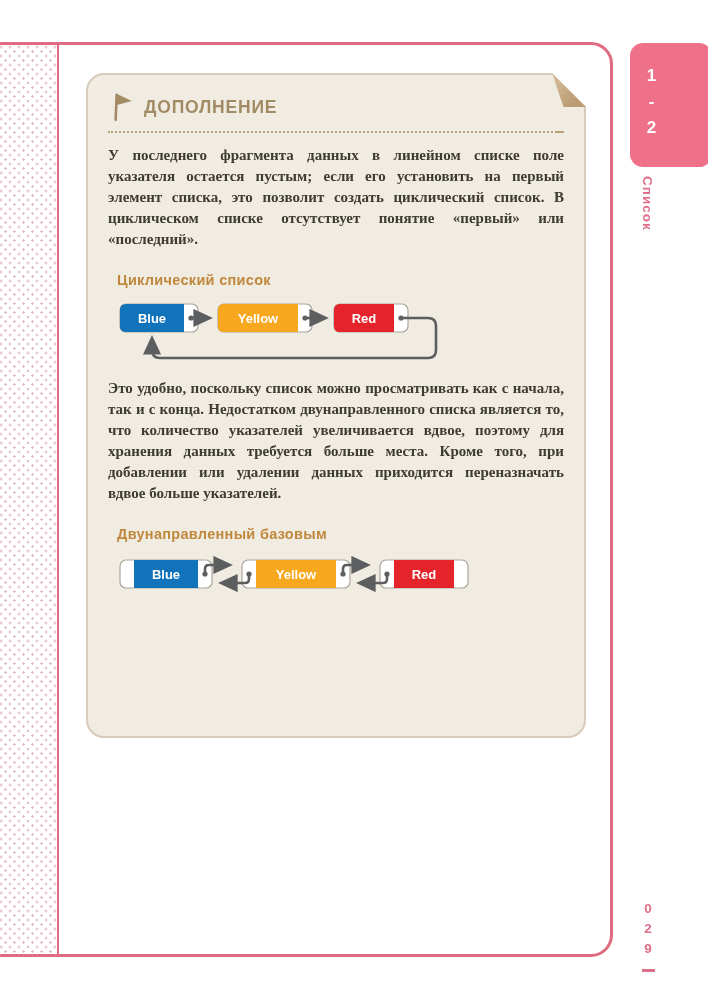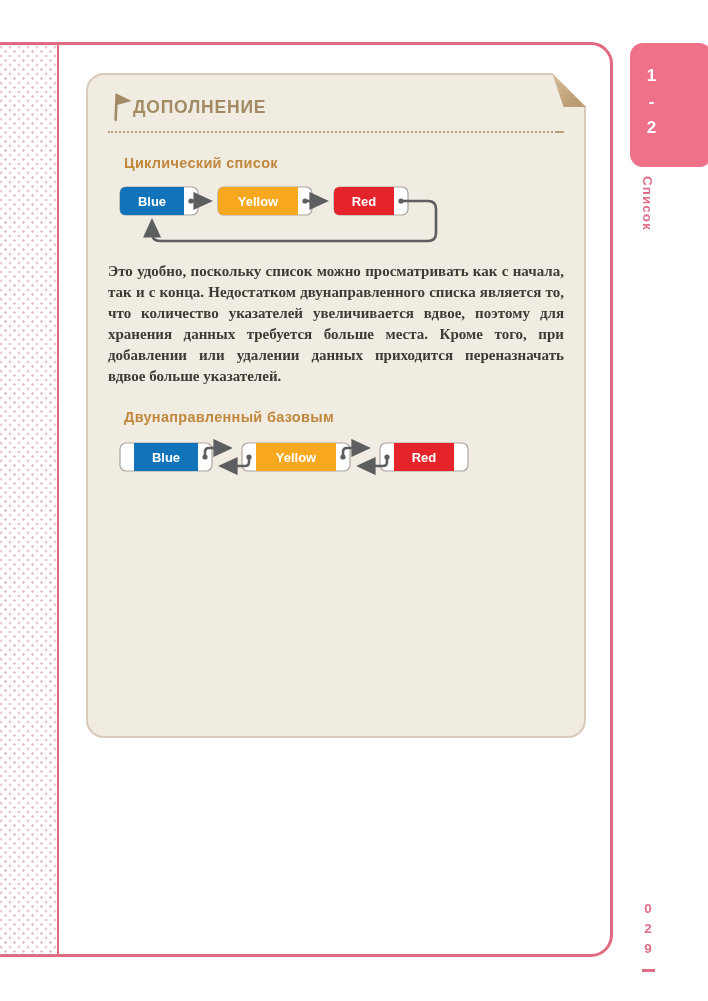--- a/index.html
+++ b/index.html
@@ -31,36 +31,36 @@
   .corner-cover{
     position:absolute;top:-2px;right:-2px;width:34px;height:34px;
     background:#ffffff;
     clip-path:polygon(0 0,100% 0,100% 100%);
   }
   .corner-fold{
     position:absolute;top:-2px;right:-2px;width:34px;height:34px;
     background:linear-gradient(135deg,#d8c09f 0%,#bb9c73 75%);
     clip-path:polygon(0 0,100% 100%,34% 100%);
   }
-  .hdr-row{display:flex;align-items:center;margin:2px 0 9px 2px;}
+  .hdr-row{display:flex;align-items:center;gap:11px;margin:2px 0 9px 2px;}
   .hdr-title{
     font-size:17.5px;font-weight:bold;color:#a28a64;letter-spacing:.8px;
   }
   .divider{
     border-top:2px dotted #b7a178;height:0;margin:0 0 4px 0;position:relative;
   }
   .divider::after{
     content:"";position:absolute;right:0;top:-2px;width:7px;height:2px;background:#b7a178;
   }
   .card p{
     font-family:"Liberation Serif",serif;font-size:15px;line-height:1.4;
     color:#3e3a34;text-align:justify;margin:12px 0 13px 0;font-weight:bold;
   }
   .sec-h{
-    font-size:14.5px;font-weight:bold;color:#c0883c;margin:22px 0 10px 16px;
+    font-size:14.5px;font-weight:bold;color:#c0883c;margin:22px 0 10px 9px;
     letter-spacing:.3px;
   }
   .diag{display:block;margin:0 0 2px 0;}
   .diag text{
     font-family:"Liberation Sans",sans-serif;font-weight:bold;font-size:13px;fill:#fff;
   }
   
   .chapter-tab{
     position:absolute;left:630px;top:43px;width:82px;height:124px;
     background:#ee7089;border-radius:13px;
@@ -100,20 +100,21 @@
     <svg width="23" height="30" viewBox="0 0 23 30">
       <g transform="rotate(6 8 15)">
         <line x1="7" y1="28" x2="5.4" y2="3" stroke="#a28a64" stroke-width="2.6" stroke-linecap="round"></line>
         <polygon points="5.2,2 21,7.5 5.8,13.5" fill="#a28a64"></polygon>
       </g>
     </svg>
     <span class="hdr-title">ДОПОЛНЕНИЕ</span>
   </div>
   <div class="divider"></div>
 
+  <p>У последнего фрагмента данных в линейном списке поле указателя остается пустым; если его установить на первый элемент списка, это позволит создать циклический список. В циклическом списке отсутствует понятие «первый» или «последний».</p>
 
   <div class="sec-h">Циклический список</div>
 
   <svg class="diag" width="460" height="68" viewBox="0 0 460 68">
     <defs>
       <marker id="ah1" markerWidth="8" markerHeight="8" refX="6" refY="3.5" orient="auto">
         <path d="M0,0 L7.5,3.5 L0,7 Z" fill="#5d5e60"></path>
       </marker>
     </defs>
 

